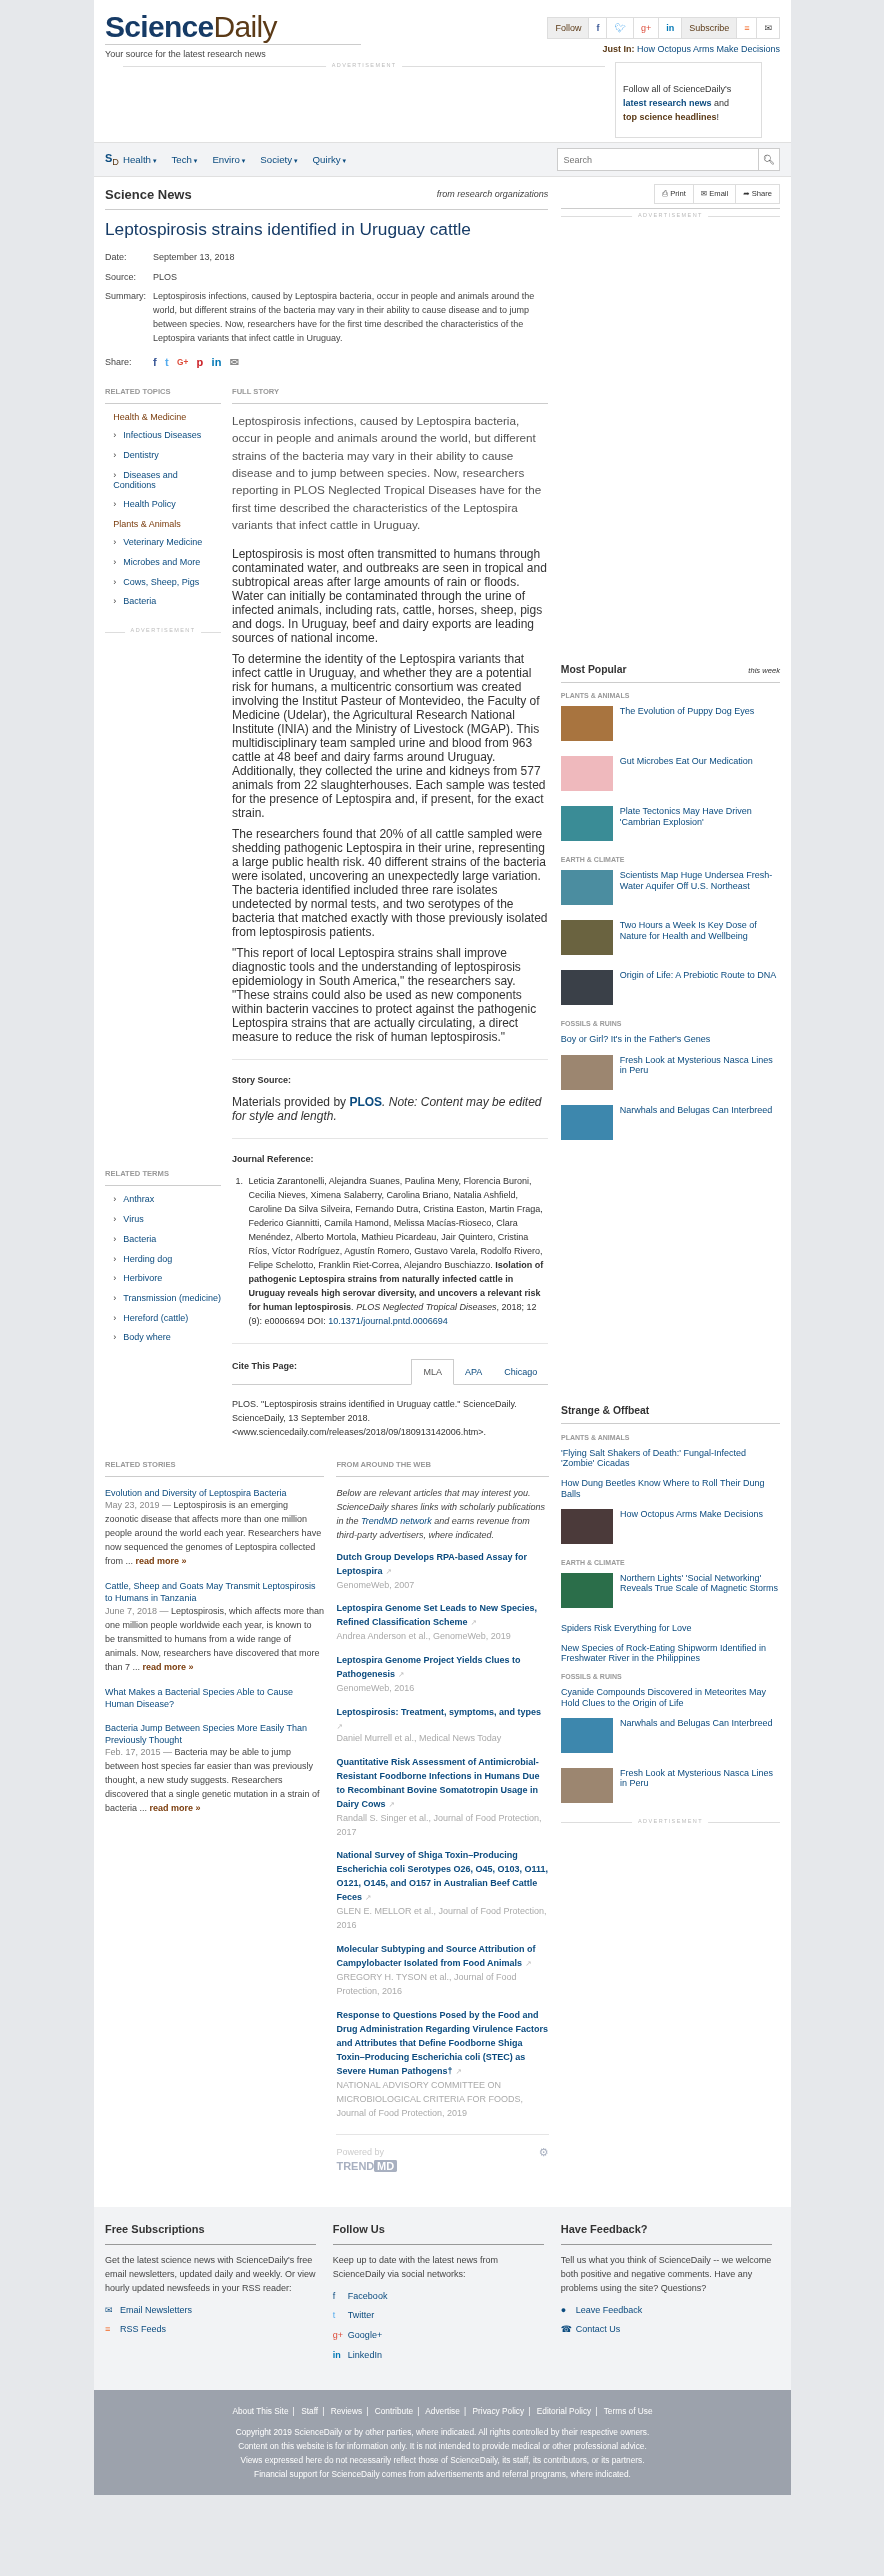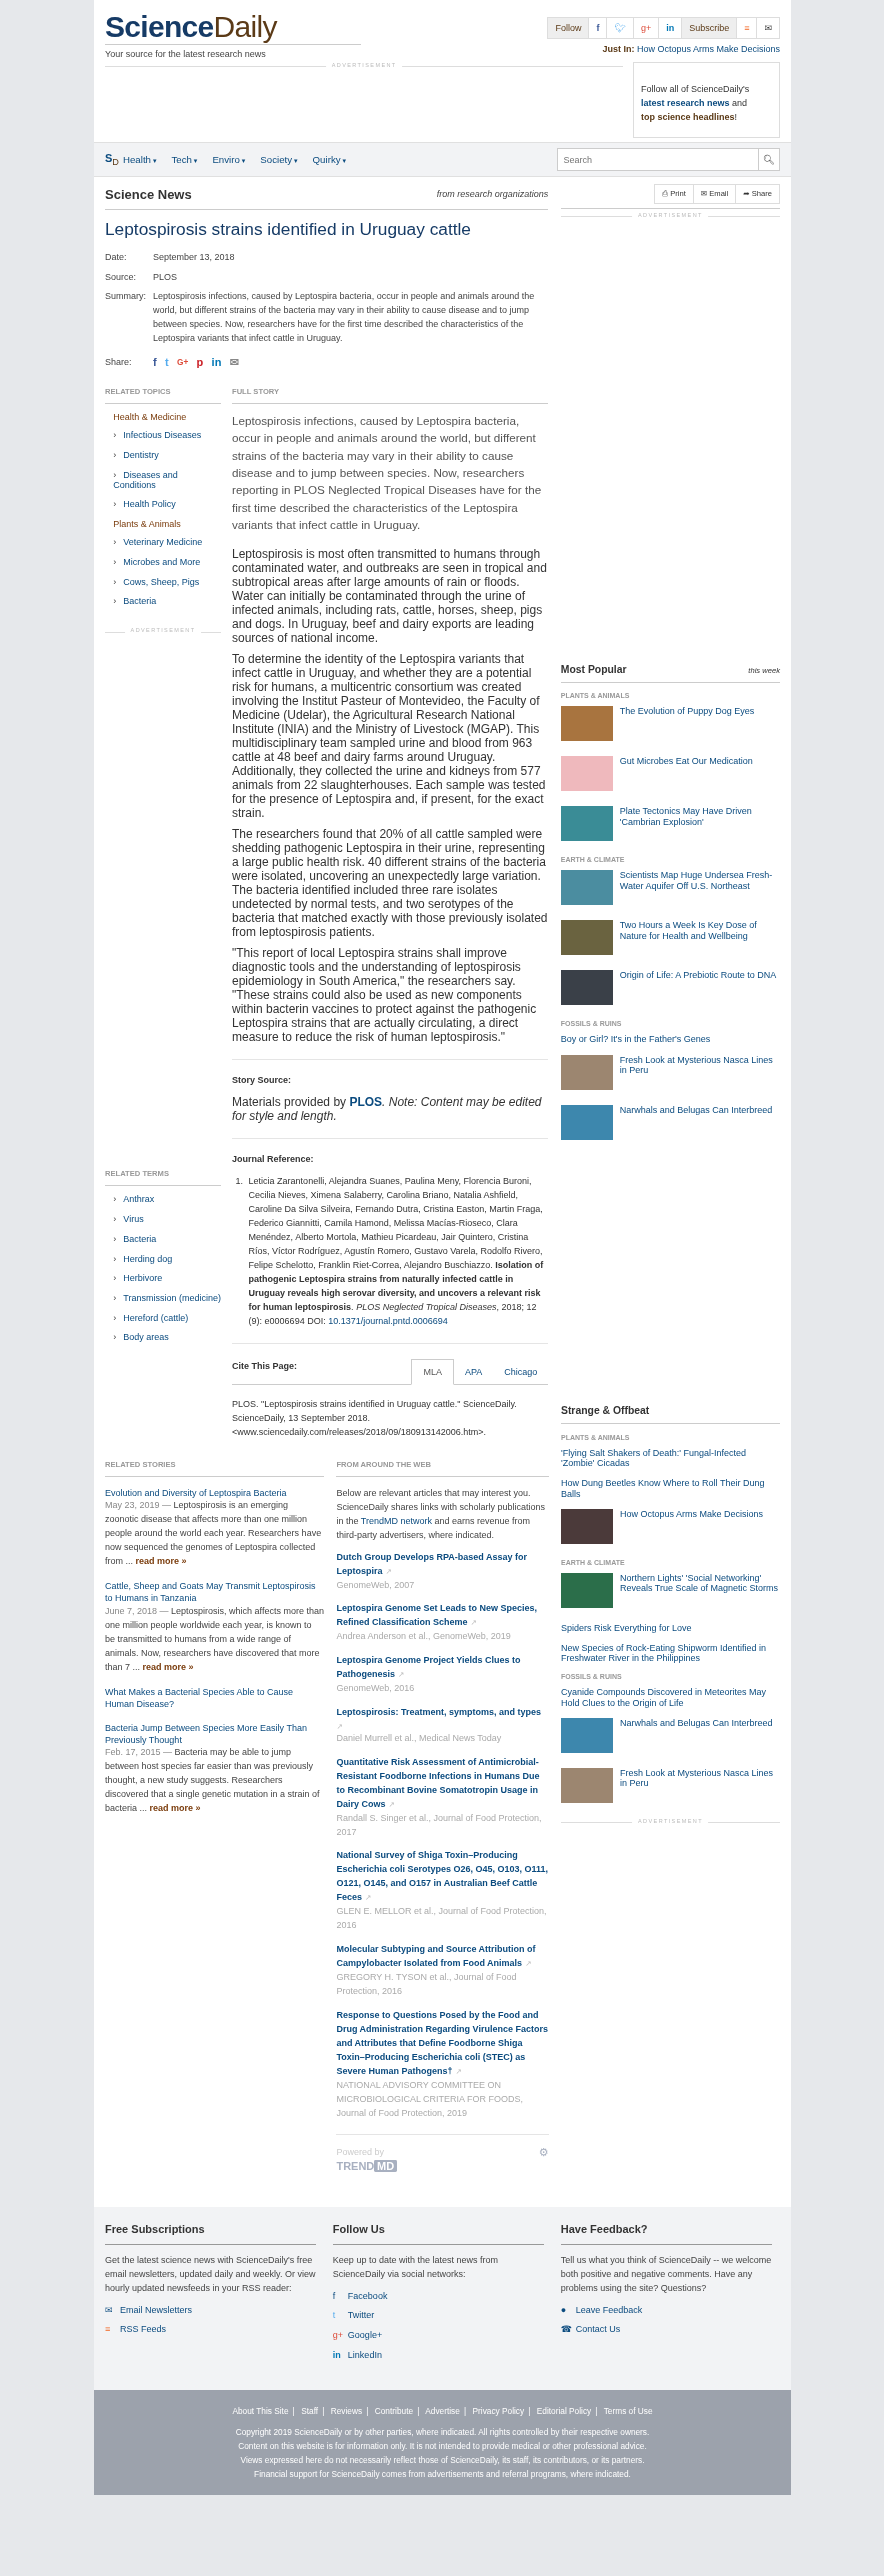--- a/index.html
+++ b/index.html
@@ -10,21 +10,21 @@
 .logo{font-size:30px;letter-spacing:-0.7px;line-height:33px;color:#163b66;font-weight:bold;display:inline-block}
 .logo .d{font-weight:normal;color:#5b3a17}
 .logo-line{border-bottom:0.7px solid #ccc;width:256px;margin-top:1.4px}
 .tagline{font-size:9px;color:#444;margin-top:4.1px}
 .follow{position:absolute;right:11px;top:16.6px;display:flex;border:0.7px solid #ddd;height:22px}
 .follow>div{display:flex;align-items:center;justify-content:center;padding:0 7px;border-right:0.7px solid #ddd;font-size:9px}
 .follow>div:last-child{border-right:none}
 .follow .lbl{background:#eee;color:#5b3a17}
 .justin{position:absolute;right:11px;top:44px;font-size:9px}
 .justin b{color:#5b3a17}
-.adrow{display:flex;padding:0 11px;height:76px}
+.adrow{display:flex;padding:0 29px;height:76px}
 .adline{flex:1;position:relative;margin-right:9.7px}
 .adline .rule{position:absolute;top:0;left:0;right:0;border-top:0.7px solid #ddd}
 .adtxt{position:absolute;top:-4.1px;left:50%;transform:translateX(-50%);background:#fff;padding:0 5.5px;font-size:5.5px;letter-spacing:1.4px;color:#bbb}
 .followbox{width:147px;border:0.7px solid #ddd;padding:19.4px 7px;font-size:9px;line-height:14px;margin-top:-4.1px;height:76px}
 .followbox .b1{color:#0b4b7f;font-weight:bold}
 .followbox .b2{color:#5b3a17;font-weight:bold}
 .nav{background:#f2f3f5;height:35px;display:flex;align-items:center;padding:0 11px;border-top:0.7px solid #e0e0e0;border-bottom:0.7px solid #e0e0e0}
 .nav .sd{font-weight:bold;color:#0b4b7f;font-size:11px;margin-right:4px}
 .nav .sd sub{color:#5b3a17;font-weight:normal}
 .nav .item{font-size:9.7px;color:#0b4b7f;margin-right:15px}
@@ -72,21 +72,21 @@
 .pop a{font-size:9px;line-height:10.4px}
 .plain{font-size:9px;line-height:10.4px;display:block;margin-bottom:9.7px}
 .bottom{display:flex;padding:0 11px;margin-top:21px}
 .rs{width:223px;margin-right:12.4px}
 .rs h4 a{font-size:9px;line-height:10.4px;font-weight:normal}
 .rs .item{margin-bottom:11px}
 .rs .txt{font-size:9px;line-height:14px;color:#444}
 .rs .dt{color:#888}
 .rm{color:#7a3c0c;font-weight:bold}
 .web{width:216px}
-.web .intro{font-size:9px;line-height:14px;color:#444;margin-bottom:8.3px}
+.web .intro{font-style:italic;font-size:9px;line-height:14px;color:#444;margin-bottom:8.3px}
 .web .it{margin-bottom:9.7px}
 .web .it a{font-weight:bold;font-size:9px;line-height:14px}
 .web .it .src{color:#aaa;font-size:9px;line-height:14px}
 .ext{color:#bbb;font-size:7.6px}
 .pow{border-top:0.7px solid #e5e5e5;margin-top:14px;padding-top:12.4px;color:#ccc;font-size:9px;position:relative}
 .trend{font-weight:bold;color:#a8b0c0;font-size:11px;margin-top:2.8px}
 .trend span{background:#a8b0c0;color:#fff;padding:0 2.8px;border-radius:1.4px}
 .foot{background:#f2f3f5;display:flex;padding:16.6px 11px 21px;margin-top:35px}
 .foot .col{width:217px;margin-right:16.6px}
 .foot .col:last-child{margin-right:8px}
@@ -193,21 +193,21 @@
               <span class="adtxt" style="top:0">ADVERTISEMENT</span>
             </div>
           <div class="sechd">RELATED TERMS</div>
           <a class="topic" style="display:block">Anthrax</a>
           <a class="topic" style="display:block">Virus</a>
           <a class="topic" style="display:block">Bacteria</a>
           <a class="topic" style="display:block">Herding dog</a>
           <a class="topic" style="display:block">Herbivore</a>
           <a class="topic" style="display:block">Transmission (medicine)</a>
           <a class="topic" style="display:block">Hereford (cattle)</a>
-          <a class="topic" style="display:block">Body areas</a>
+          <a class="topic" style="display:block">Body where</a>
         </div>
         <div class="story">
           <div class="sechd">FULL STORY</div>
           <p class="lede">Leptospirosis infections, caused by Leptospira bacteria, occur in people and animals around the world, but different strains of the bacteria may vary in their ability to cause disease and to jump between species. Now, researchers reporting in PLOS Neglected Tropical Diseases have for the first time described the characteristics of the Leptospira variants that infect cattle in Uruguay.</p>
           <p class="p">Leptospirosis is most often transmitted to humans through contaminated water, and outbreaks are seen in tropical and subtropical areas after large amounts of rain or floods. Water can initially be contaminated through the urine of infected animals, including rats, cattle, horses, sheep, pigs and dogs. In Uruguay, beef and dairy exports are leading sources of national income.</p>
           <p class="p">To determine the identity of the Leptospira variants that infect cattle in Uruguay, and whether they are a potential risk for humans, a multicentric consortium was created involving the Institut Pasteur of Montevideo, the Faculty of Medicine (Udelar), the Agricultural Research National Institute (INIA) and the Ministry of Livestock (MGAP). This multidisciplinary team sampled urine and blood from 963 cattle at 48 beef and dairy farms around Uruguay. Additionally, they collected the urine and kidneys from 577 animals from 22 slaughterhouses. Each sample was tested for the presence of Leptospira and, if present, for the exact strain.</p>
           <p class="p">The researchers found that 20% of all cattle sampled were shedding pathogenic Leptospira in their urine, representing a large public health risk. 40 different strains of the bacteria were isolated, uncovering an unexpectedly large variation. The bacteria identified included three rare isolates undetected by normal tests, and two serotypes of the bacteria that matched exactly with those previously isolated from leptospirosis patients.</p>
           <p class="p">"This report of local Leptospira strains shall improve diagnostic tools and the understanding of leptospirosis epidemiology in South America," the researchers say. "These strains could also be used as new components within bacterin vaccines to protect against the pathogenic Leptospira strains that are actually circulating, a direct measure to reduce the risk of human leptospirosis."</p>
           <div class="hr"></div>
           <div class="ss">Story Source:</div>

